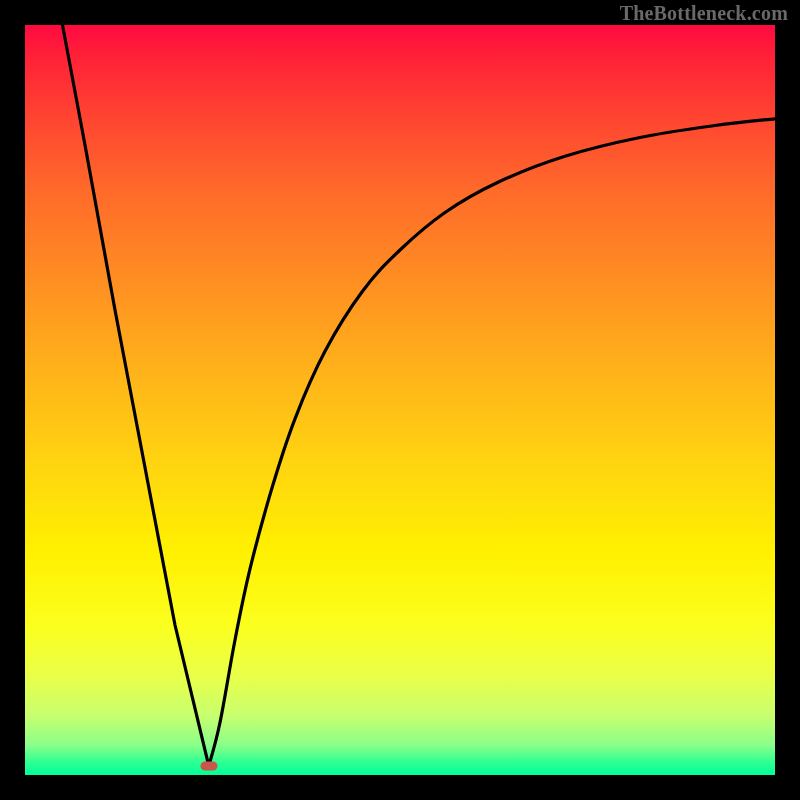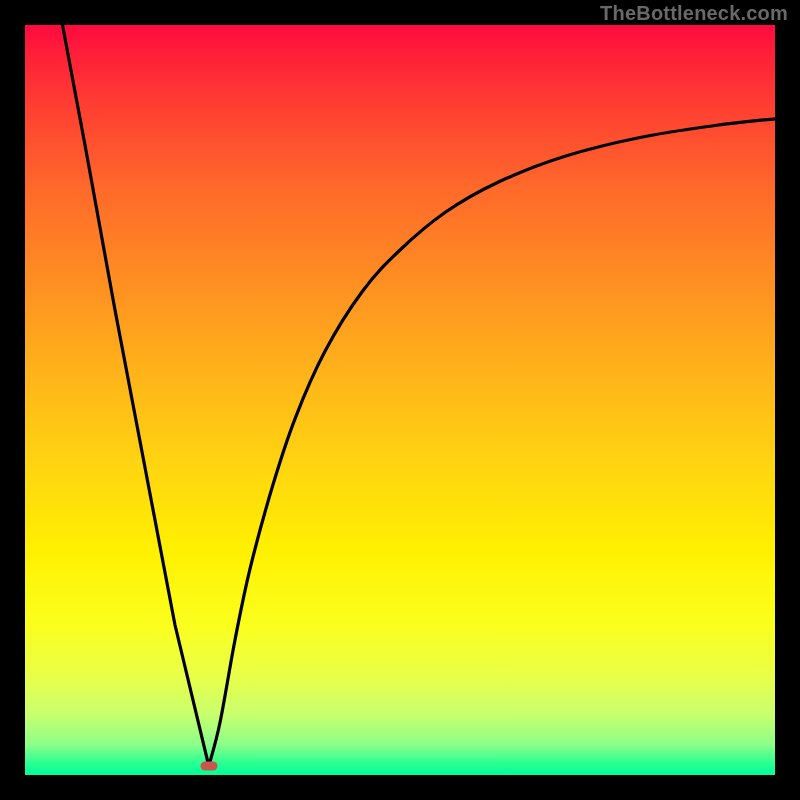--- a/index.html
+++ b/index.html
@@ -15,21 +15,21 @@
     left: 0;
     top: 0;
     width: 800px;
     height: 800px;
     background: #000;
   }
   .watermark {
     position: absolute;
     top: 2px;
     right: 12px;
-    font-family: Liberation Sans, sans-serif;
+    font-family: Liberation Serif, serif;
     font-size: 20px;
     font-weight: 600;
     color: #696969;
     letter-spacing: 0.2px;
   }
   .plot {
     position: absolute;
     left: 25px;
     top: 25px;
     width: 750px;

